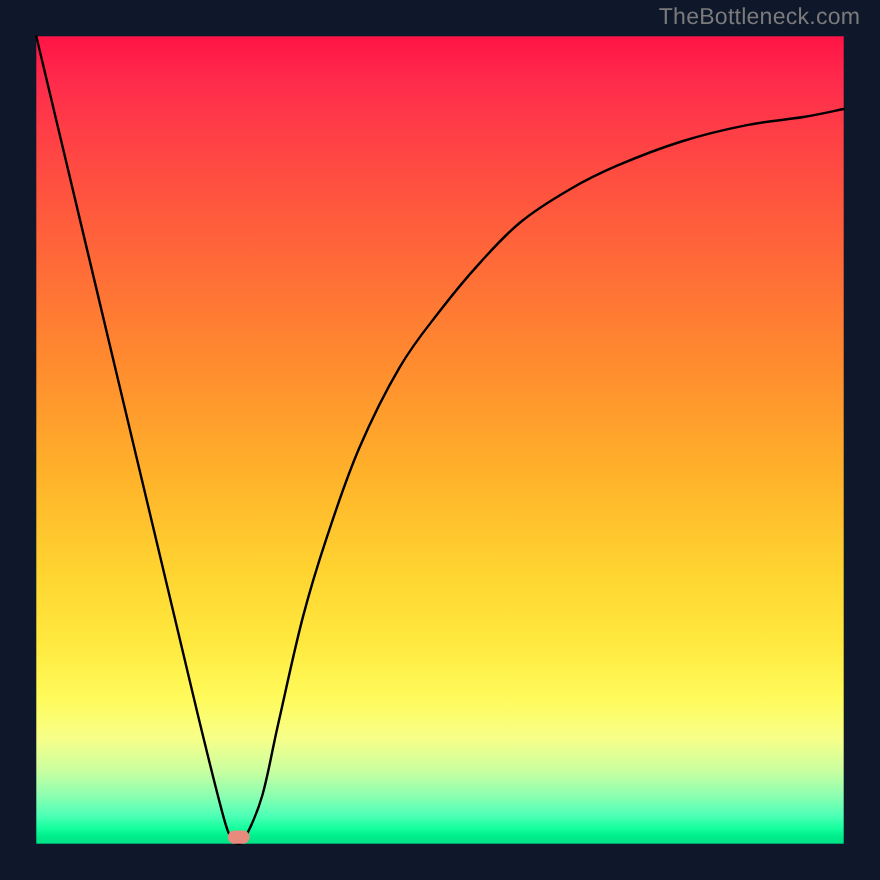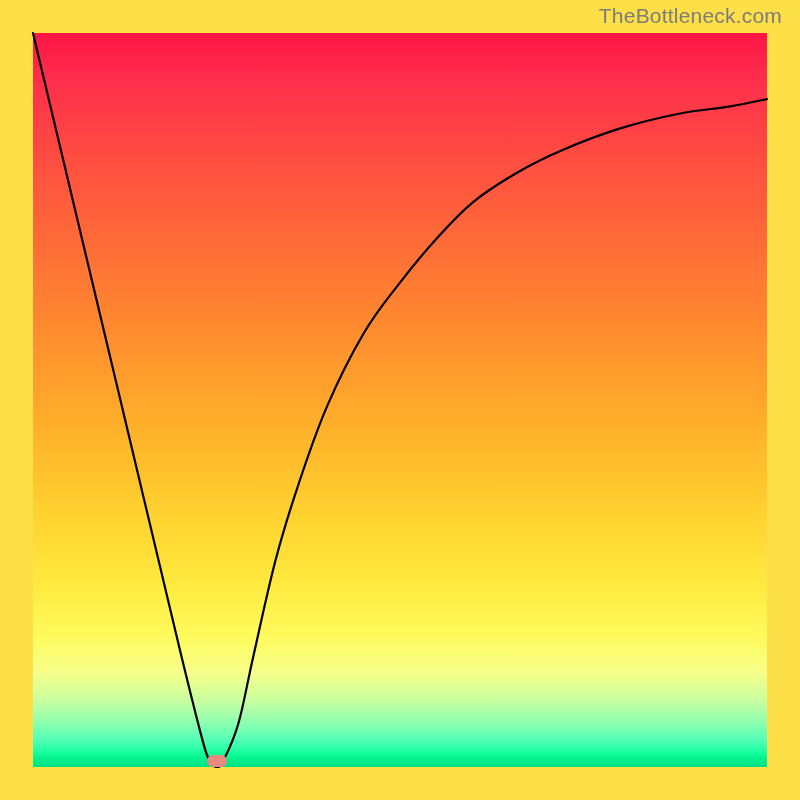--- a/index.html
+++ b/index.html
@@ -8,21 +8,21 @@
     width: 800px;
     height: 800px;
     background: #000;
     overflow: hidden;
     font-family: Arial, Helvetica, sans-serif;
   }
   .frame {
     position: relative;
     width: 800px;
     height: 800px;
-    background: #fde047;
+    background: #0f172a;
   }
   .plot-area {
     position: absolute;
     left: 33px;
     top: 33px;
     width: 734px;
     height: 734px;
     
     background: linear-gradient(
       to bottom,

